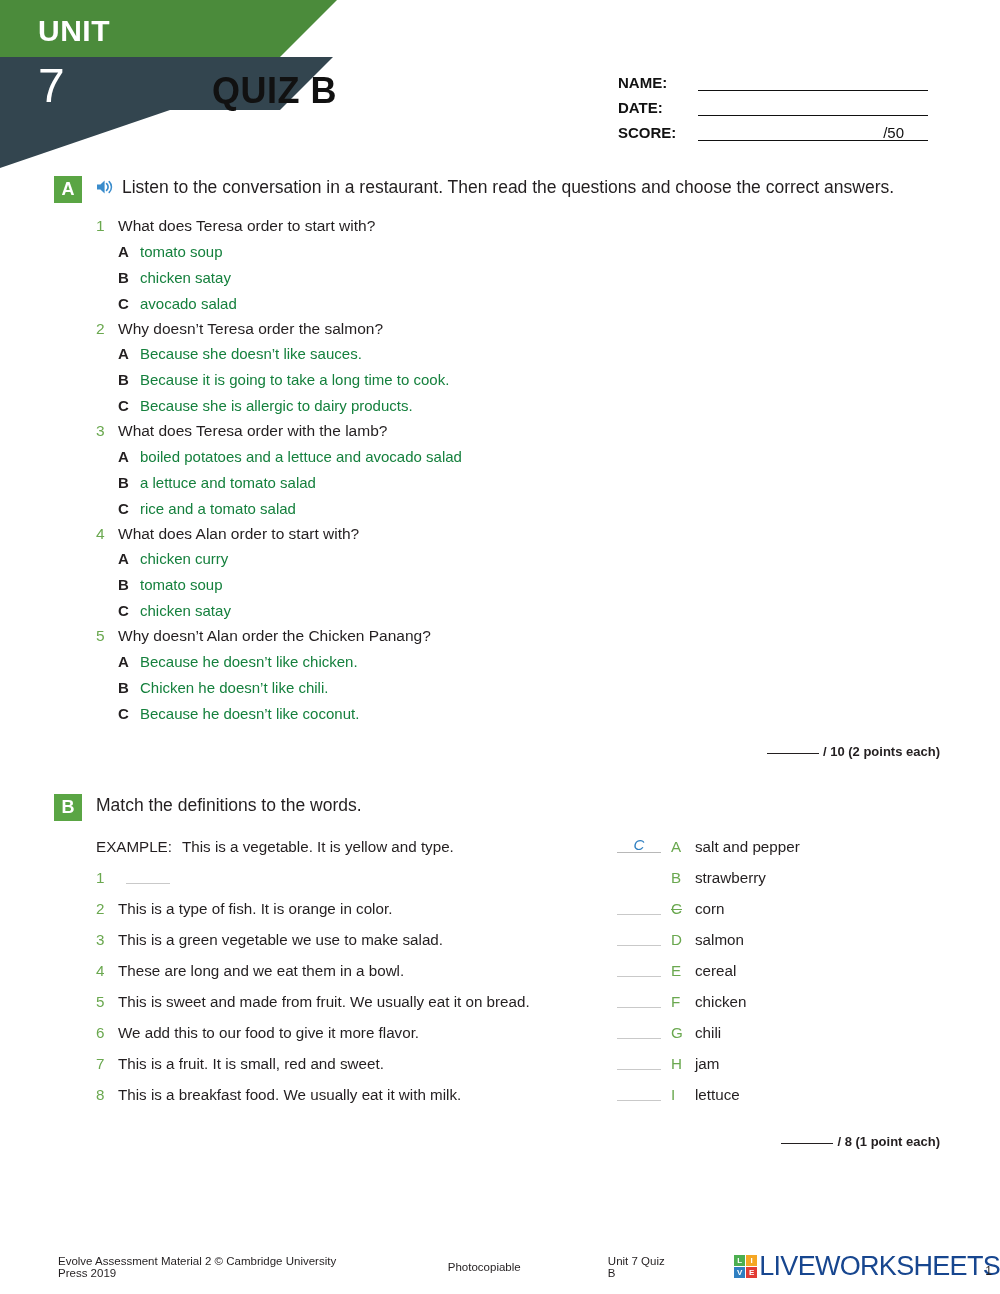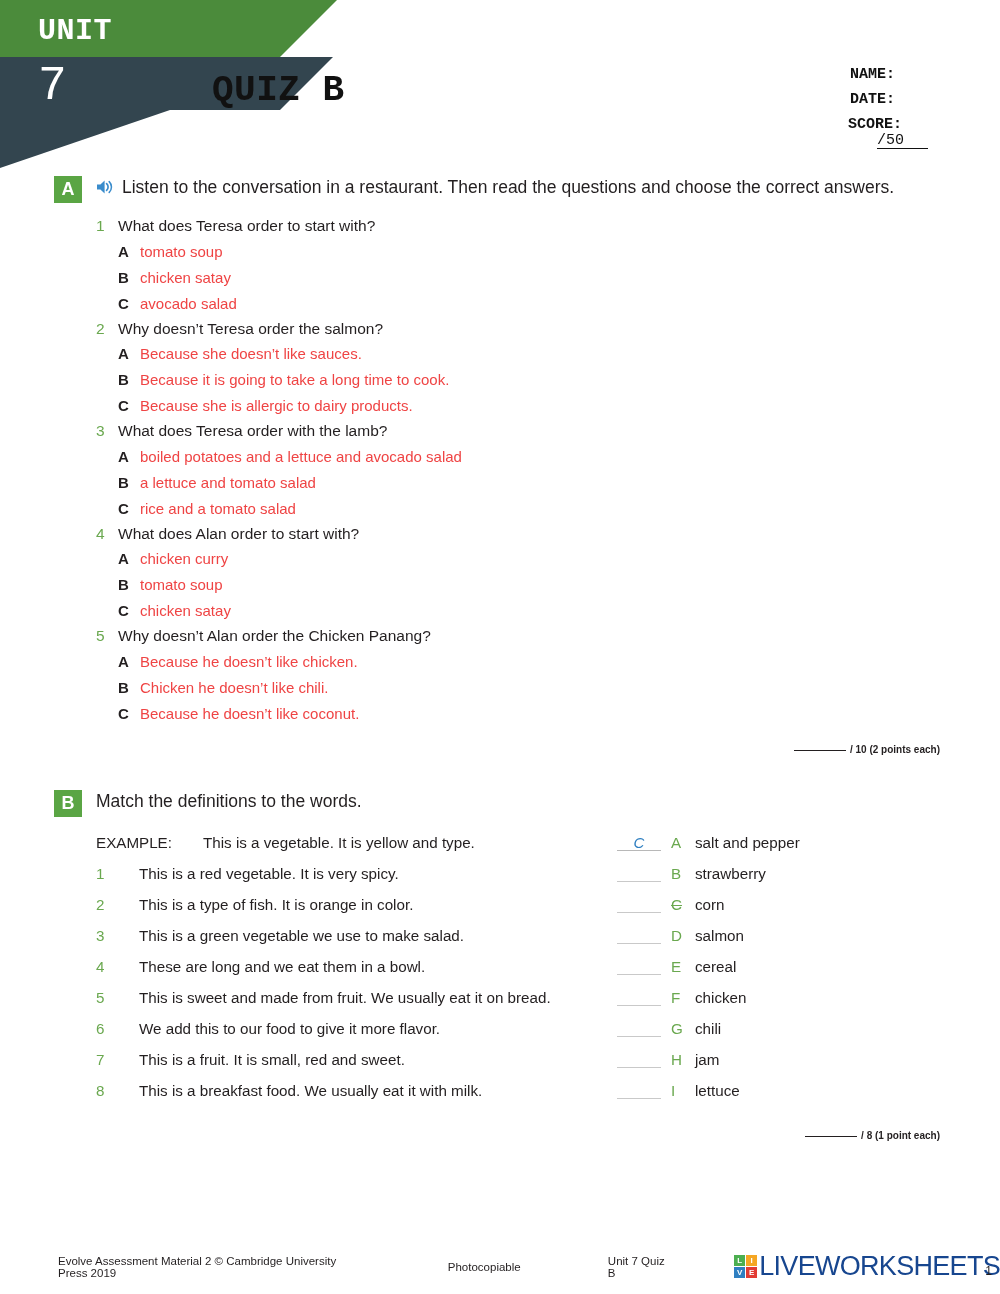--- a/index.html
+++ b/index.html
@@ -12,21 +12,20 @@
     color: #231f20;
     position: relative;
     overflow: hidden;
   }
 
   
   .header {
     position: relative;
     width: 1000px;
     height: 175px;
-    font-family: Liberation Mono, monospace;
   }
   .hdr-green {
     position: absolute;
     left: 0; top: 0;
     width: 280px; height: 57px;
     background: #4b8b3b;
   }
   .hdr-green-tri {
     position: absolute;
     left: 280px; top: 0;
@@ -89,21 +88,20 @@
     width: 310px;
     font-size: 15px;
     font-weight: bold;
     color: #111111;
   }
   .meta-row {
     display: flex;
     align-items: flex-end;
     height: 25px;
     position: relative;
-    flex-direction: column;
   }
   .meta-key { width: 78px; flex: none; }
   .meta-line {
     flex: 1;
     border-bottom: 1.6px solid #111111;
     height: 16px;
     margin-left: 2px;
   }
   .meta-row.score .meta-key { width: 80px; }
   .meta-row.score .meta-line {
@@ -170,27 +168,27 @@
     align-items: baseline;
     font-size: 15px;
     padding: 5px 0 4px 22px;
   }
   .opt-letter {
     width: 22px;
     flex: none;
     font-weight: bold;
     color: #231f20;
   }
-  .opt-text { color: #ef4444; }
+  .opt-text { color: #15803d; }
 
   .points {
     text-align: right;
     margin-right: 60px;
     margin-top: 18px;
-    font-size: 10px;
+    font-size: 13px;
     font-weight: bold;
     color: #231f20;
   }
   .points .blank {
     display: inline-block;
     width: 52px;
     border-bottom: 1.4px solid #231f20;
     margin-right: 4px;
     vertical-align: 2px;
   }
@@ -199,24 +197,23 @@
   .match-wrap {
     margin-left: 96px;
     margin-top: 10px;
     display: flex;
   }
   .match-left { width: 565px; flex: none; }
   .match-right { margin-left: 10px; }
 
   .m-row {
     display: flex;
-    align-items: flex-end;
+    align-items: flex-start;
     font-size: 15.2px;
     padding: 7px 0 7px 0;
-    gap: 21px;
   }
   .m-num {
     width: 22px; flex: none;
     color: #6aa84f;
   }
   .m-num.example {
     width: 86px;
     color: #231f20;
     font-size: 15.2px;
   }
@@ -454,21 +451,20 @@
     <div class="match-left">
 
       <div class="m-row">
         <span class="m-num example">EXAMPLE:</span>
         <span class="m-def">This is a vegetable. It is yellow and type.</span>
         <span class="m-ans filled">C</span>
       </div>
 
       <div class="m-row">
         <span class="m-num">1</span>
-        <span class="m-def">This is a red vegetable. It is very spicy.</span>
         <span class="m-ans"></span>
       </div>
       <div class="m-row">
         <span class="m-num">2</span>
         <span class="m-def">This is a type of fish. It is orange in color.</span>
         <span class="m-ans"></span>
       </div>
       <div class="m-row">
         <span class="m-num">3</span>
         <span class="m-def">This is a green vegetable we use to make salad.</span>

